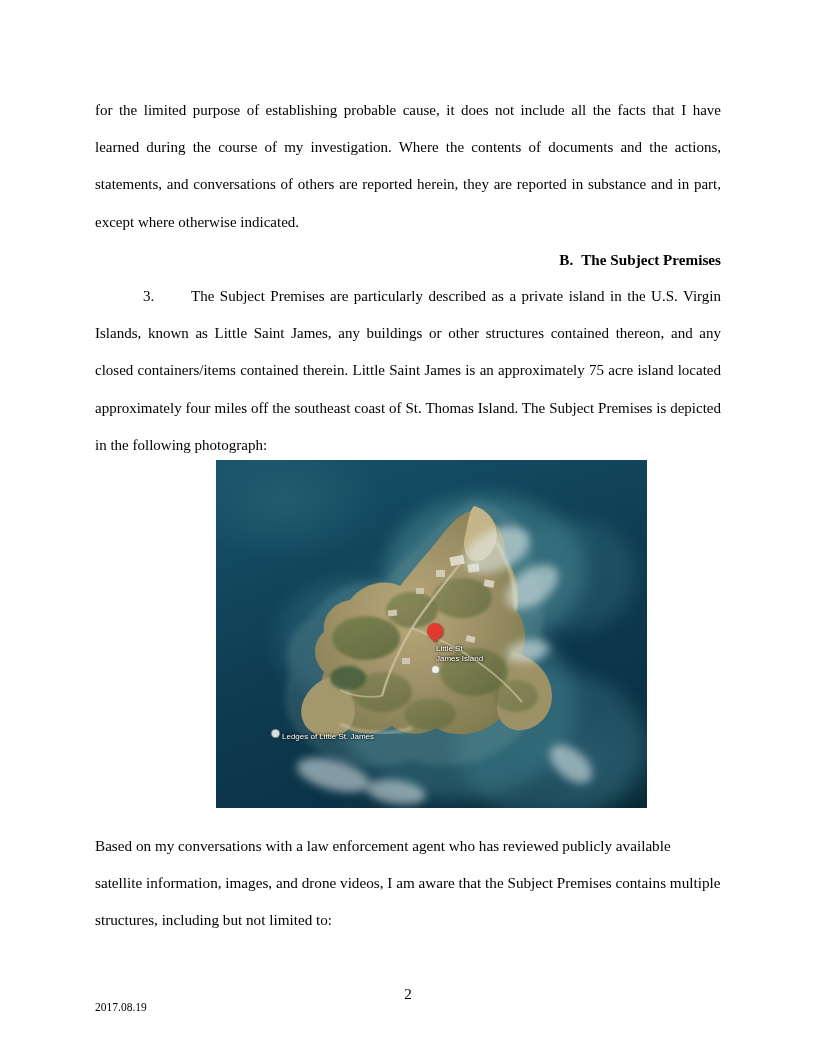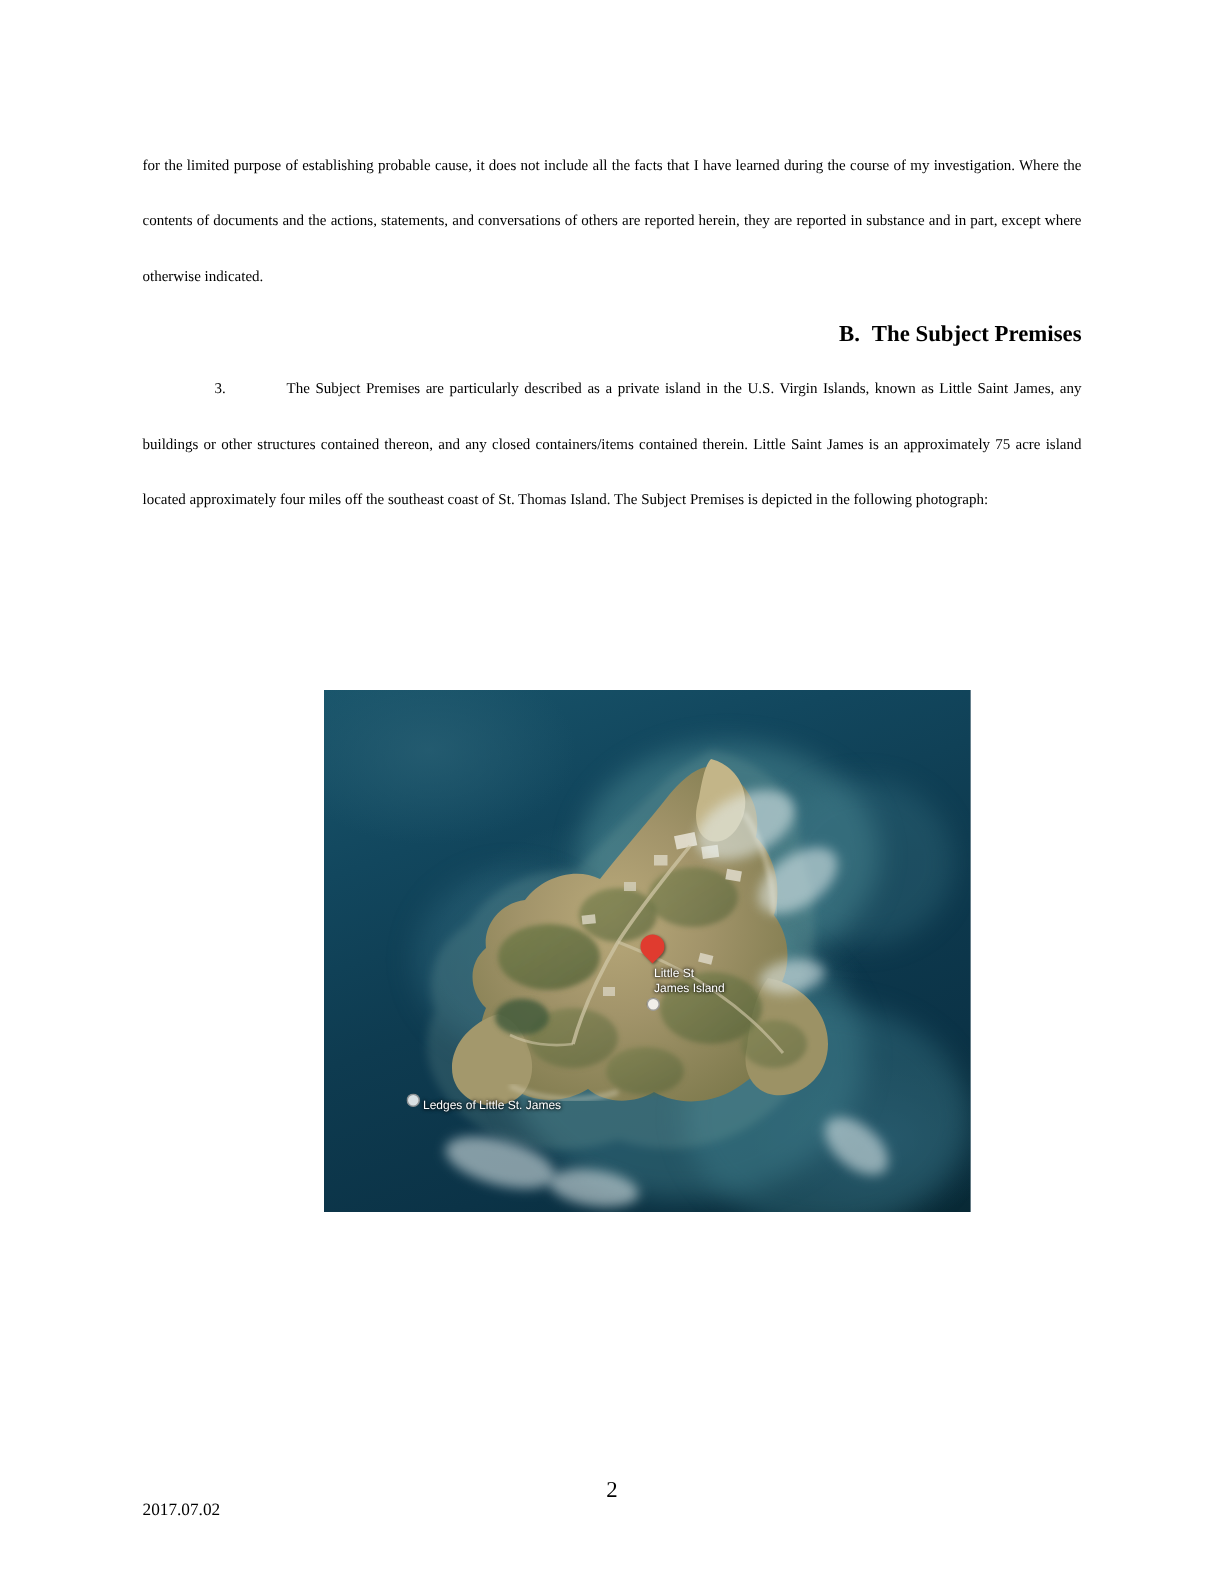--- a/index.html
+++ b/index.html
@@ -23,21 +23,21 @@
     background: #ffffff;
   }
   .body-text {
     position: absolute;
     left: 95px;
     top: 92px;
     width: 626px;
   }
   p.para {
     margin: 0 0 0 0;
-    font-size: 10px;
+    font-size: 15px;
     line-height: 37.2px;
     text-align: justify;
     text-justify: inter-word;
   }
   .heading {
     margin: 0;
     font-size: 15.2px;
     line-height: 37.2px;
     font-weight: bold;
     text-align: right;
@@ -281,17 +281,20 @@
         <div class="pin"></div>
       </div>
       <div class="lbl-place lbl-island">Little St
 James Island</div>
       <div class="dot-poi poi1"></div>
       <div class="dot-poi poi2"></div>
       <div class="poi2-label">Ledges of Little St. James</div>
     </div>
   </div>
 
+  <div class="lower-text">
+    <p>Based on my conversations with a law enforcement agent who has reviewed publicly available satellite information, images, and drone videos, I am aware that the Subject Premises contains multiple structures, including but not limited to:</p>
+  </div>
 
   <div class="page-number">2</div>
-  <div class="footer-date">2017.07.02</div>
+  <div class="footer-date">2017.08.19</div>
 
 </div>
 
 </body></html>

